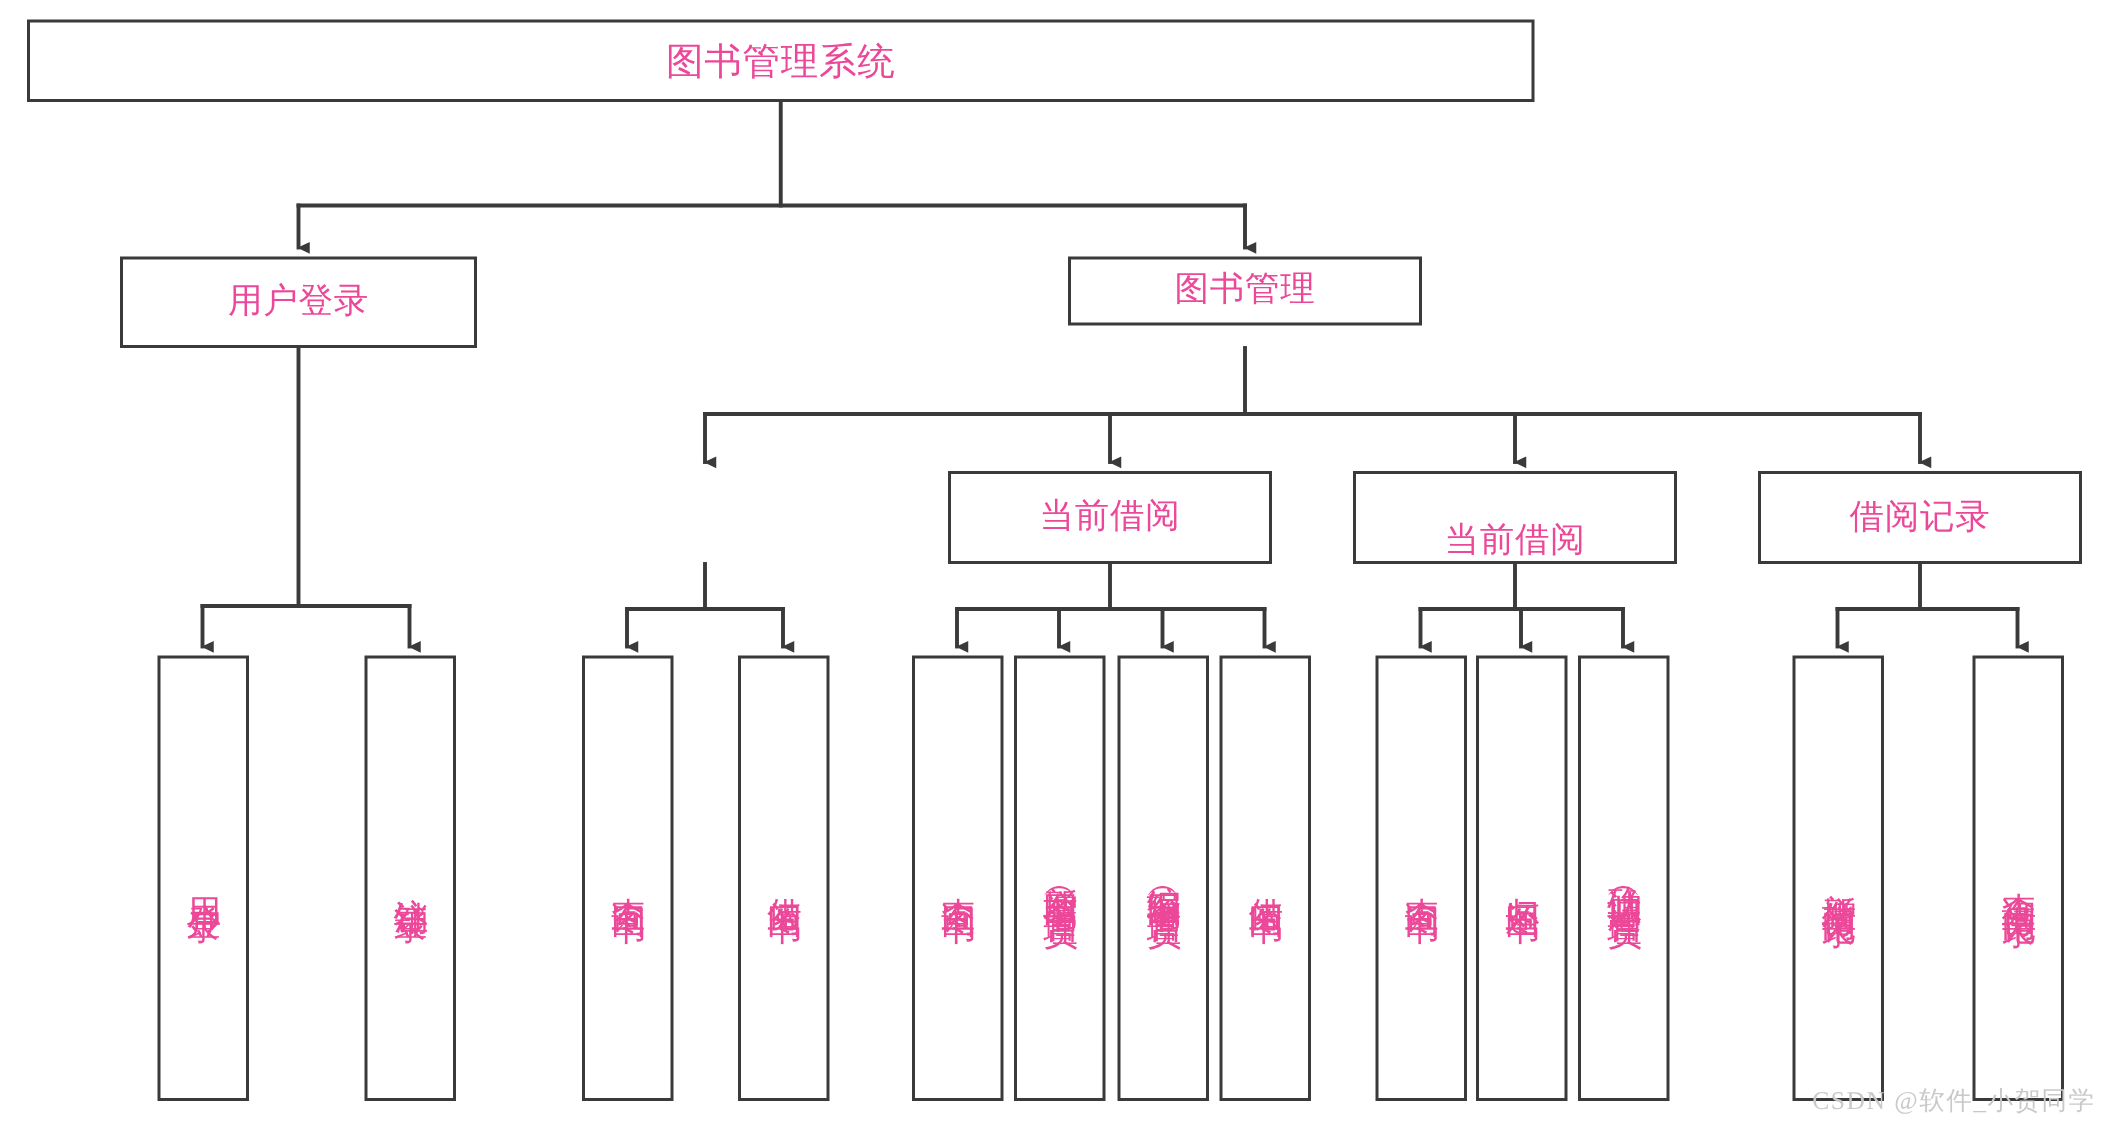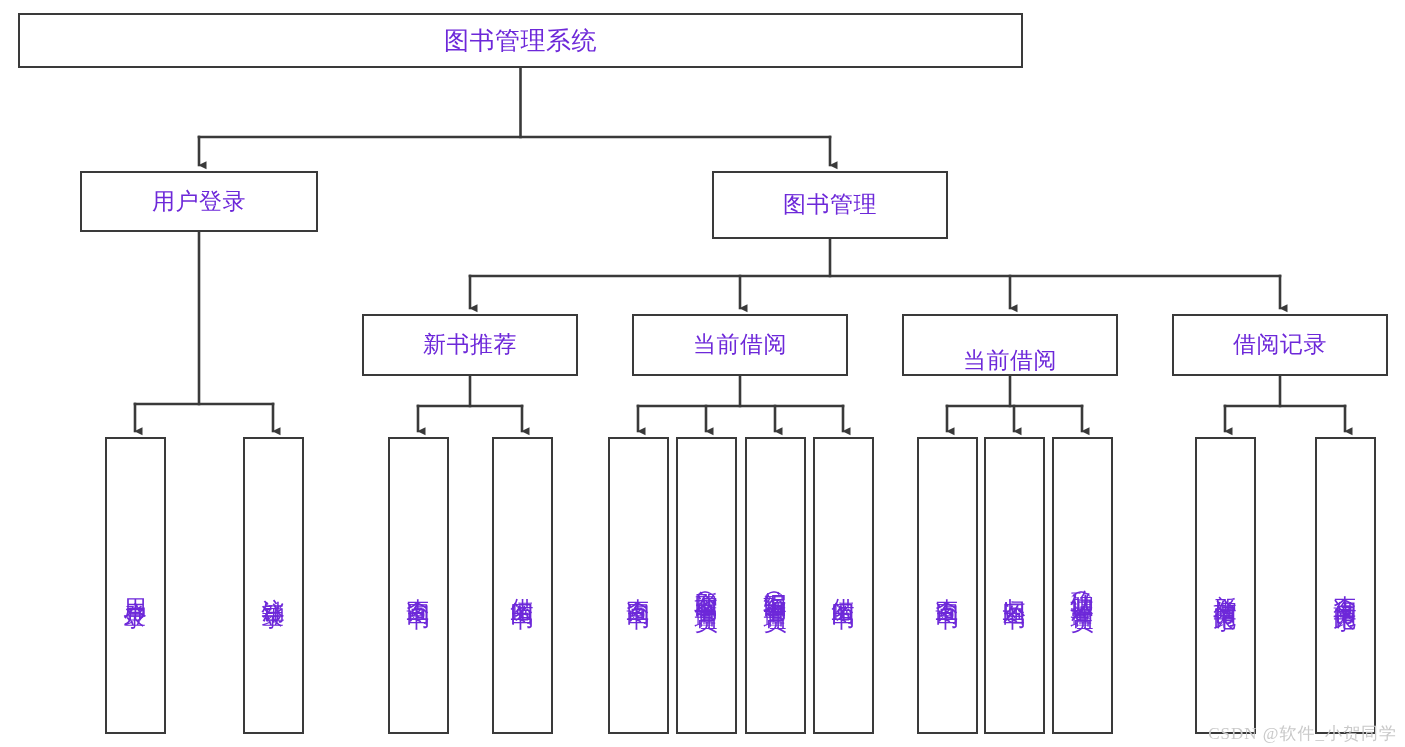--- a/index.html
+++ b/index.html
@@ -29,21 +29,21 @@
     display:flex;
     align-items:center;
     justify-content:center;
     color:#1a1a1a;
   }
   .node .label{
     display:block;
     text-align:center;
     line-height:1.18;
     letter-spacing:0.5px;
-    color:#6d28d9;
+    color:#ec4899;
   }
   .node-root .label{ font-size:25px; }
   .node-l2 .label{ font-size:23px; }
   .node-l3 .label{ font-size:23px; }
   .node-leaf{
     border-width:2.5px;
   }
   .node-leaf .label{
     writing-mode:vertical-rl;
     text-orientation:upright;
@@ -120,27 +120,24 @@
   </svg>
 
   <div class="node node-root" style="left:18px; top:13px; width:1005px; height:55px;">
     <span class="label">图书管理系统</span>
   </div>
 
   <div class="node node-l2" style="left:80px; top:171px; width:238px; height:61px;">
     <span class="label">用户登录</span>
   </div>
 
-  <div class="node node-l2" style="left:712px; top:171px; width:236px; height:68px;">
+  <div class="node node-l2" style="left:712px; top:171px; width:236px; height:46px;">
     <span class="label">图书管理</span>
   </div>
 
-  <div class="node node-l3" style="left:362px; top:314px; width:216px; height:62px;">
-    <span class="label">新书推荐</span>
-  </div>
 
   <div class="node node-l3" style="left:632px; top:314px; width:216px; height:62px;">
     <span class="label">当前借阅</span>
   </div>
 
   <div class="node node-l3" style="left:902px; top:314px; width:216px; height:62px;align-items:flex-end;">
     <span class="label">当前借阅</span>
   </div>
 
   <div class="node node-l3" style="left:1172px; top:314px; width:216px; height:62px;font-family:Liberation Serif, serif;">

